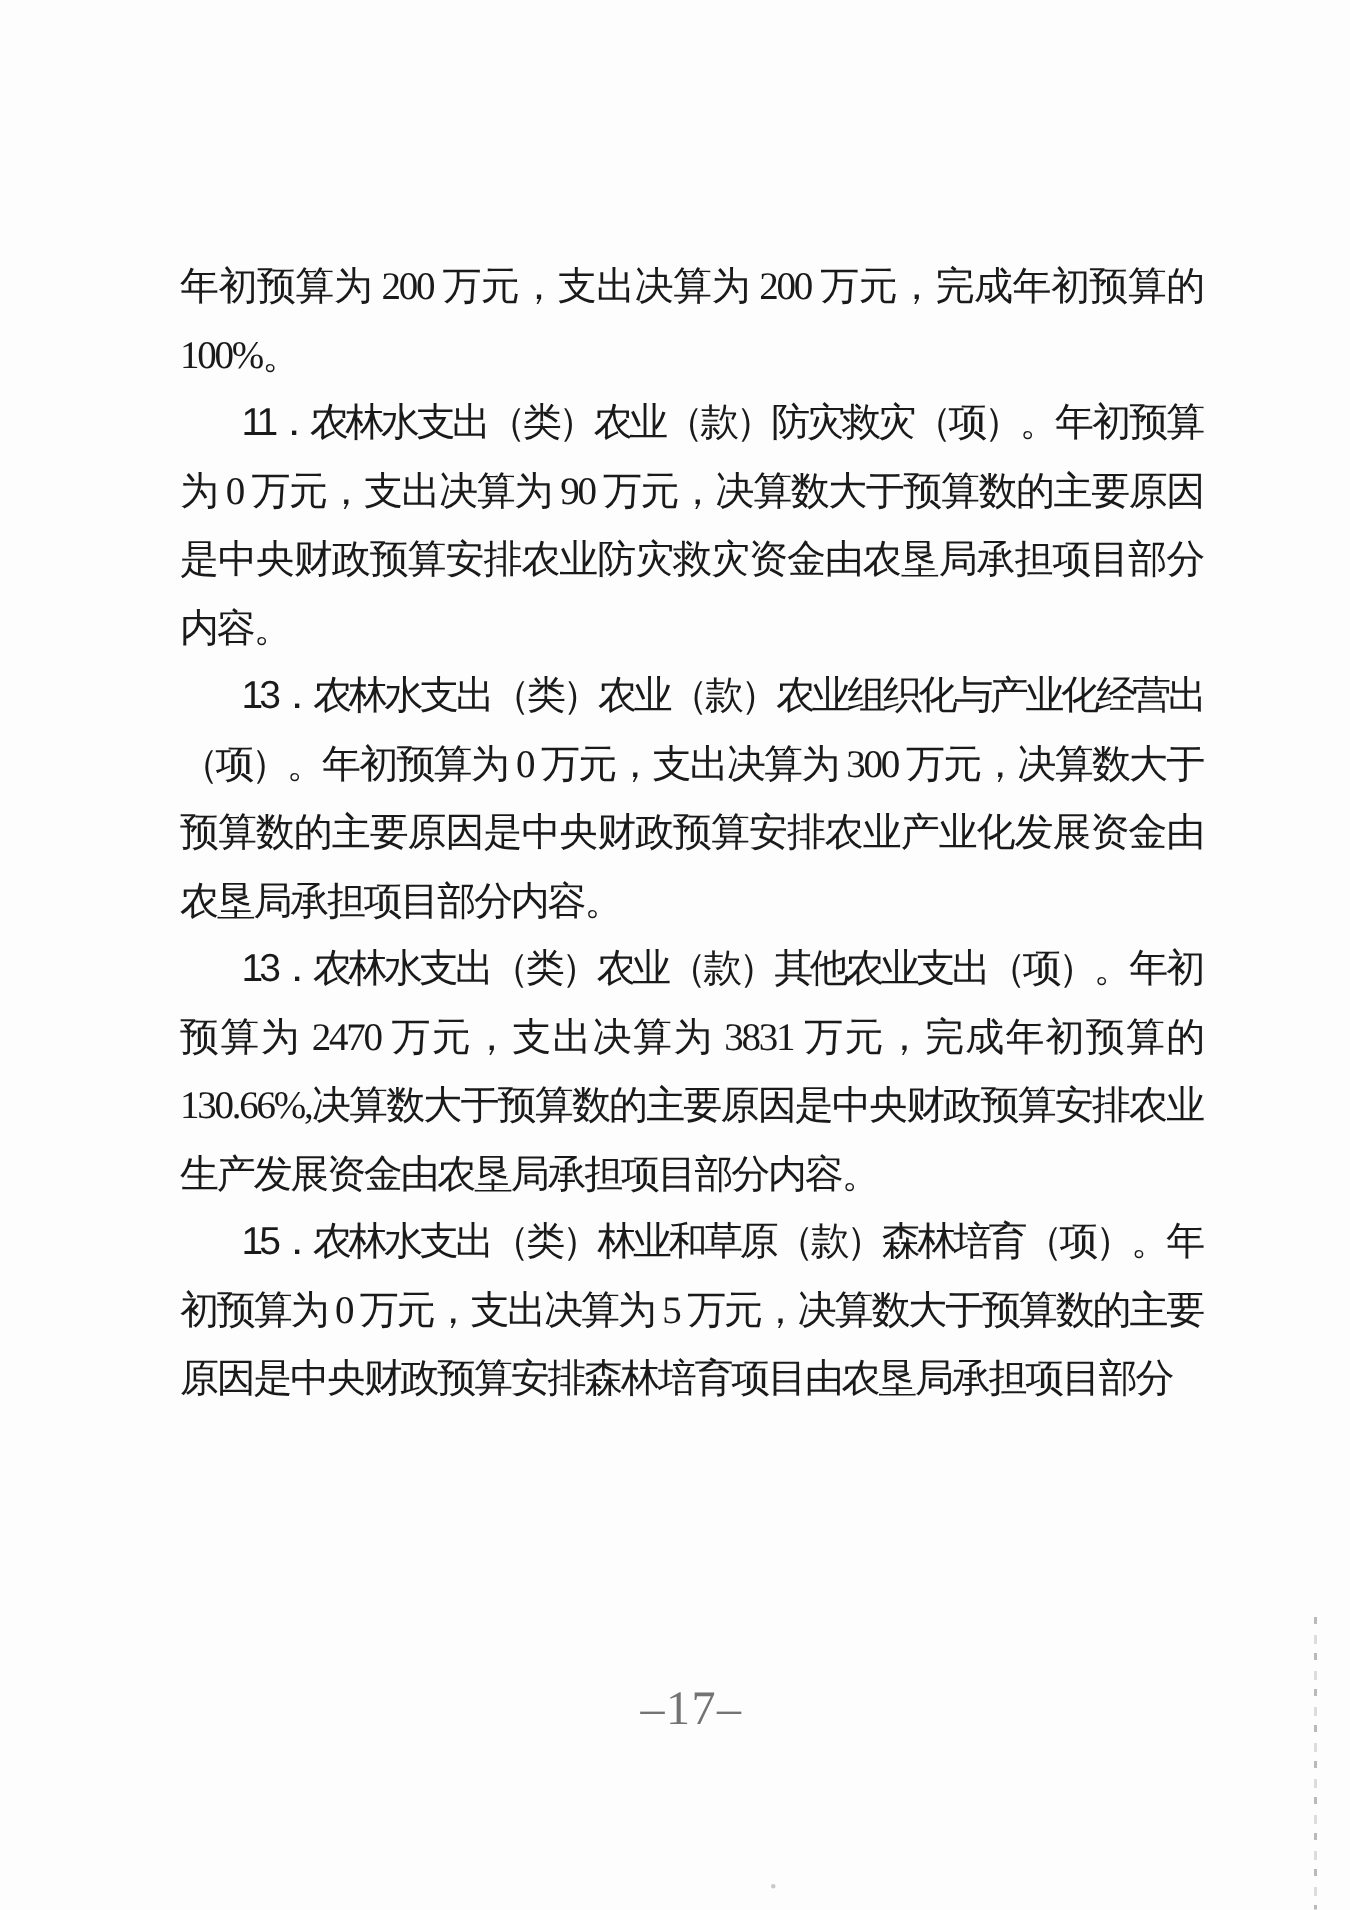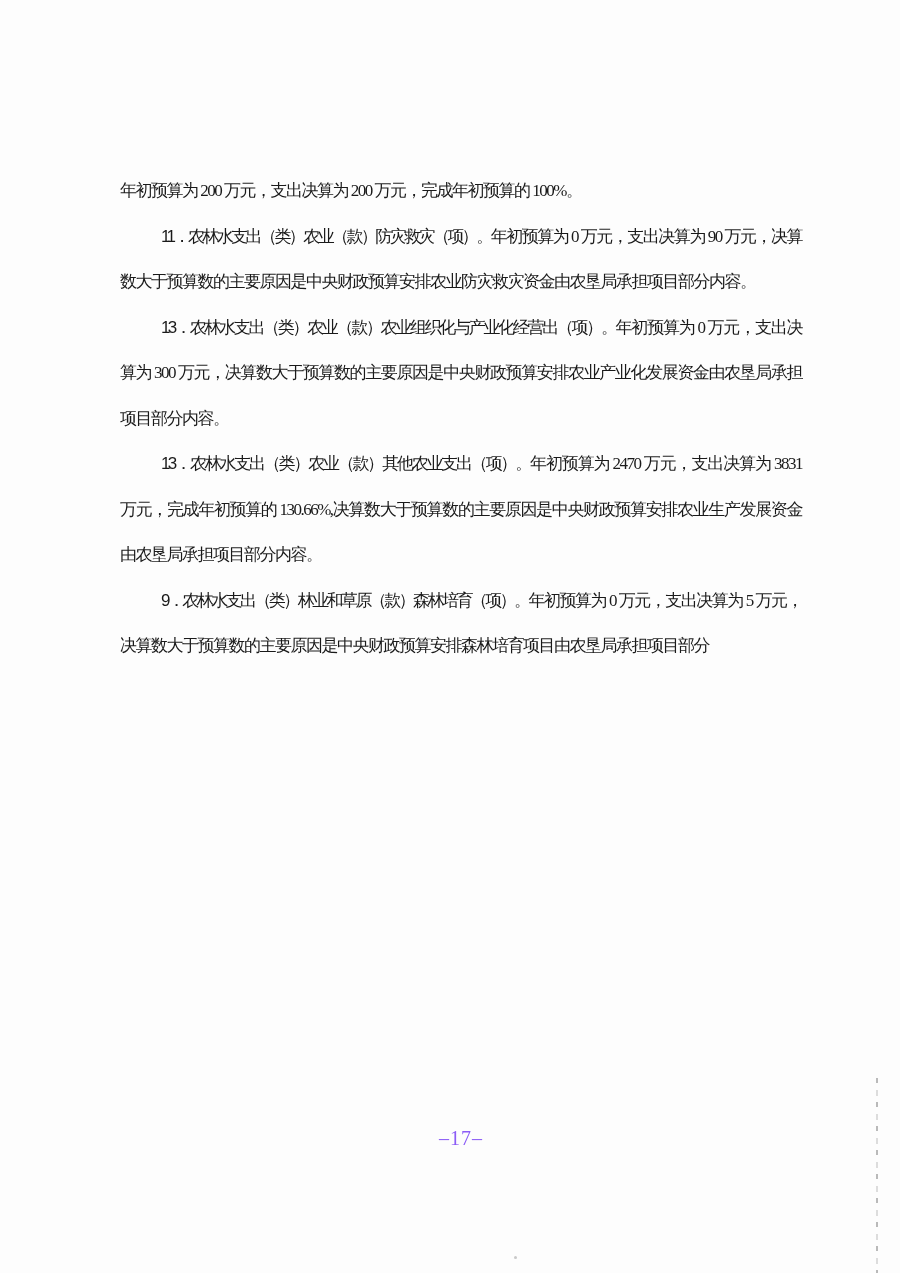--- a/index.html
+++ b/index.html
@@ -18,21 +18,21 @@
     position: absolute;
     inset: 0;
   }
   
   .body-text {
     position: absolute;
     left: 120px;
     top: 168px;
     width: 682px;
     color: #1a1a1a;
-    font-size: 17px;
+    font-size: 26px;
     line-height: 45.5px;
     letter-spacing: -1.5px;
     text-align: justify;
   }
   .para {
     margin: 0;
     padding: 0;
   }
   .para.indent {
     text-indent: 41px;
@@ -43,22 +43,22 @@
     font-weight: 400;
     letter-spacing: -2.6px;
   }
   
   .page-number {
     position: absolute;
     left: 120px;
     top: 1122px;
     width: 682px;
     text-align: center;
-    color: #8b5cf6;
-    font-size: 20px;
+    color: #737373;
+    font-size: 32px;
     letter-spacing: 1px;
     line-height: 32px;
     font-family: "Liberation Serif", "DejaVu Serif", serif;
   }
   
   .scan-line {
     position: absolute;
     left: 876px;
     top: 1078px;
     width: 2px;
@@ -85,21 +85,21 @@
 </head>
 <body>
 
 <div class="page">
 
   <section class="body-text" id="body-text">
       <p class="para"><span>年初预算为 200 万元，支出决算为 200 万元，完成年初预算的 100%。</span></p>
       <p class="para indent"><b class="hei">11．农林水支出（类）农业（款）防灾救灾（项）。</b><span>年初预算为 0 万元，支出决算为 90 万元，决算数大于预算数的主要原因是中央财政预算安排农业防灾救灾资金由农垦局承担项目部分内容。</span></p>
       <p class="para indent"><b class="hei">13．农林水支出（类）农业（款）农业组织化与产业化经营出（项）。</b><span>年初预算为 0 万元，支出决算为 300 万元，决算数大于预算数的主要原因是中央财政预算安排农业产业化发展资金由农垦局承担项目部分内容。</span></p>
       <p class="para indent"><b class="hei">13．农林水支出（类）农业（款）其他农业支出（项）。</b><span>年初预算为 2470 万元，支出决算为 3831 万元，完成年初预算的 130.66%,决算数大于预算数的主要原因是中央财政预算安排农业生产发展资金由农垦局承担项目部分内容。</span></p>
-      <p class="para indent"><b class="hei">9．农林水支出（类）林业和草原（款）森林培育（项）。</b><span>年初预算为 0 万元，支出决算为 5 万元，决算数大于预算数的主要原因是中央财政预算安排森林培育项目由农垦局承担项目部分</span></p>
+      <p class="para indent"><b class="hei">15．农林水支出（类）林业和草原（款）森林培育（项）。</b><span>年初预算为 0 万元，支出决算为 5 万元，决算数大于预算数的主要原因是中央财政预算安排森林培育项目由农垦局承担项目部分</span></p>
     </section>
 
   <footer class="page-number">–17–</footer>
 
   <div class="scan-line"></div>
   <div class="scan-dot"></div>
 
 </div>
 
 </body></html>

